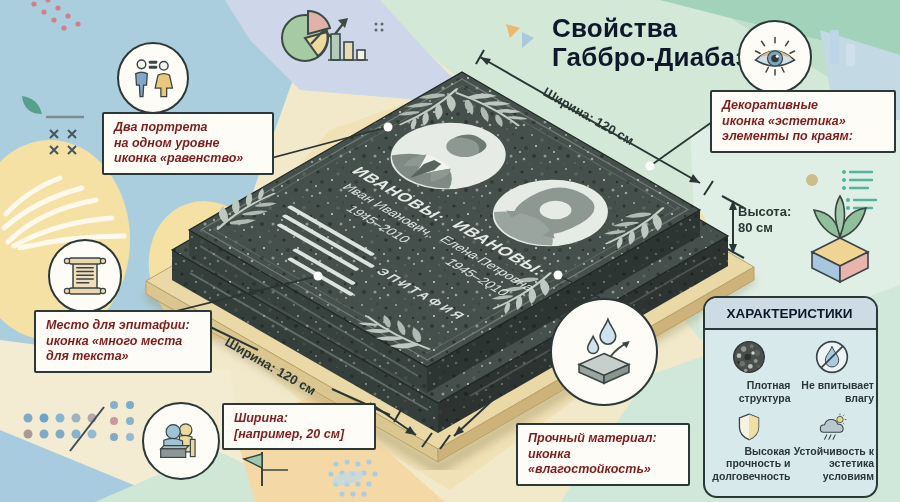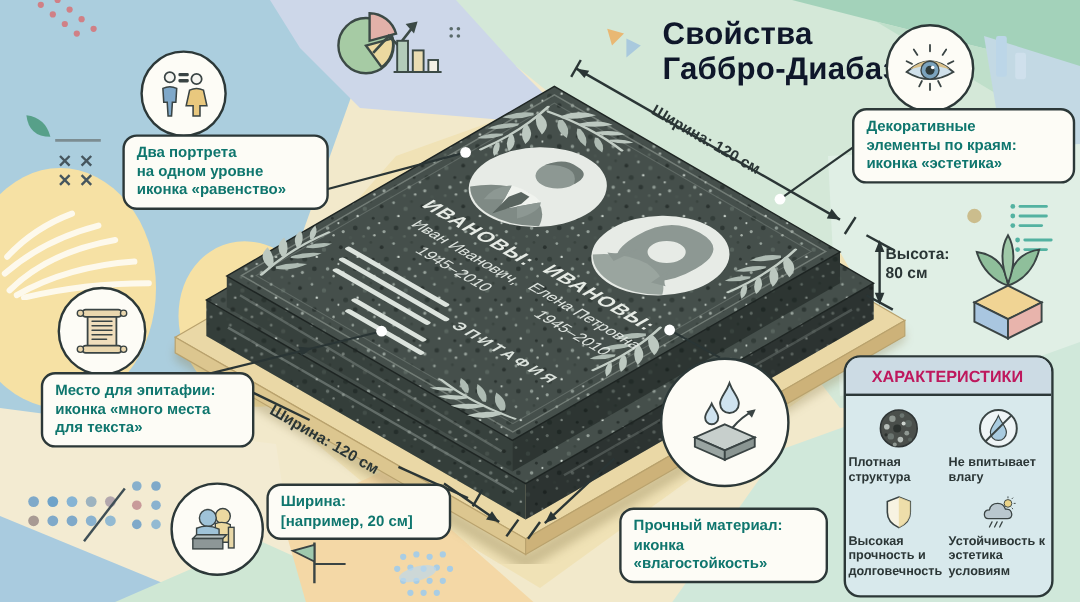--- a/index.html
+++ b/index.html
@@ -7,33 +7,33 @@
     background:#f2e9cb;font-family:"Liberation Sans",sans-serif;}
   .abs{position:absolute;}
   .bgpoly{position:absolute;inset:0;}
   
   .title{position:absolute;left:552px;top:14px;font-size:26px;font-weight:bold;
     color:#0f172a;line-height:1.12;letter-spacing:.2px;}
   
   .dim{position:absolute;font-size:13px;font-weight:bold;color:#2a3535;}
   .rot30{transform:rotate(30deg);transform-origin:left top;}
   
-  .co-box{position:absolute;background:#fdfcf6;border:2px solid #2c3838;border-radius:12px;
-    padding:6px 10px;font-size:12.5px;font-weight:bold;line-height:1.25;color:#0f766e;z-index:6;}
+  .co-box{position:absolute;background:#fdfcf6;border:2px solid #2c3838;border-radius:2px;
+    padding:6px 10px;font-size:12.5px;font-weight:bold;line-height:1.25;color:#7f1d1d;z-index:6;font-style:italic;}
   .co-line{white-space:nowrap;}
   .co-circle{position:absolute;background:#fdfcf6;border:2.5px solid #2c3838;border-radius:50%;
     display:flex;align-items:center;justify-content:center;box-sizing:border-box;z-index:5;}
   
   .panel{position:absolute;left:703px;top:296px;width:175px;height:202px;background:#d8e9ec;
     border:2.5px solid #2c3838;border-radius:14px;box-sizing:border-box;z-index:7;overflow:hidden;}
   .panel-header{background:#ccdbe4;text-align:center;font-size:13.5px;font-weight:bold;
-    color:#be185d;padding:8px 6px 6px 4px;border-bottom:2.5px solid #2c3838;line-height:1.2;}
+    color:#0f172a;padding:8px 6px 6px 4px;border-bottom:2.5px solid #2c3838;line-height:1.2;}
   .panel-body{display:grid;grid-template-columns:1fr 1fr;grid-template-rows:74px 74px;padding:4px 2px;}
   .p-item{display:flex;flex-direction:column;align-items:center;justify-content:flex-start;padding-top:3px;}
-  .p-label{font-size:10.5px;font-weight:bold;color:#2b3636;text-align:left;line-height:1.18;margin-top:2px;}
+  .p-label{font-size:10.5px;font-weight:bold;color:#2b3636;text-align:right;line-height:1.18;margin-top:2px;}
   svg{display:block;}
   .monument-svg{position:absolute;left:110px;top:30px;z-index:2;}
   .deco{position:absolute;z-index:1;}
   .monument-svg text{font-family:"Liberation Sans",sans-serif;}
 </style>
 </head>
 <body>
 
 <div class="stage">
 
@@ -401,22 +401,22 @@
       </g>
       <path d="M6,36 Q32,12 58,36 Q32,52 6,36 Z" fill="#cfe0ea" stroke="#3a4444" stroke-width="2"></path>
       <path d="M10,33 Q32,14 54,33 Q32,25 10,33 Z" fill="#d9c08b"></path>
       <circle cx="32" cy="34" r="10" fill="#7ba3bd" stroke="#3a4444" stroke-width="1.5"></circle>
       <circle cx="32" cy="34" r="5" fill="#2f3b3b"></circle>
       <circle cx="35" cy="31" r="2" fill="#ffffff"></circle>
     </svg>
   </div>
   <div class="co-box" style="left:710px;top:90px;width:162px">
     <div class="co-line">Декоративные</div>
+    <div class="co-line">иконка «эстетика»</div>
     <div class="co-line">элементы по краям:</div>
-    <div class="co-line">иконка «эстетика»</div>
   </div>
 
   <div class="co-circle" style="left:48px;top:239px;width:74px;height:74px">
     <svg width="48" height="48" viewBox="0 0 64 64">
       <rect x="16" y="12" width="32" height="40" fill="#f0debc" stroke="#3a4444" stroke-width="2"></rect>
       <rect x="10" y="8" width="44" height="8" rx="4" fill="#ead7ae" stroke="#3a4444" stroke-width="2"></rect>
       <circle cx="8" cy="12" r="3.5" fill="#ead7ae" stroke="#3a4444" stroke-width="1.5"></circle>
       <circle cx="56" cy="12" r="3.5" fill="#ead7ae" stroke="#3a4444" stroke-width="1.5"></circle>
       <rect x="10" y="48" width="44" height="8" rx="4" fill="#ead7ae" stroke="#3a4444" stroke-width="2"></rect>
       <circle cx="8" cy="52" r="3.5" fill="#ead7ae" stroke="#3a4444" stroke-width="1.5"></circle>

